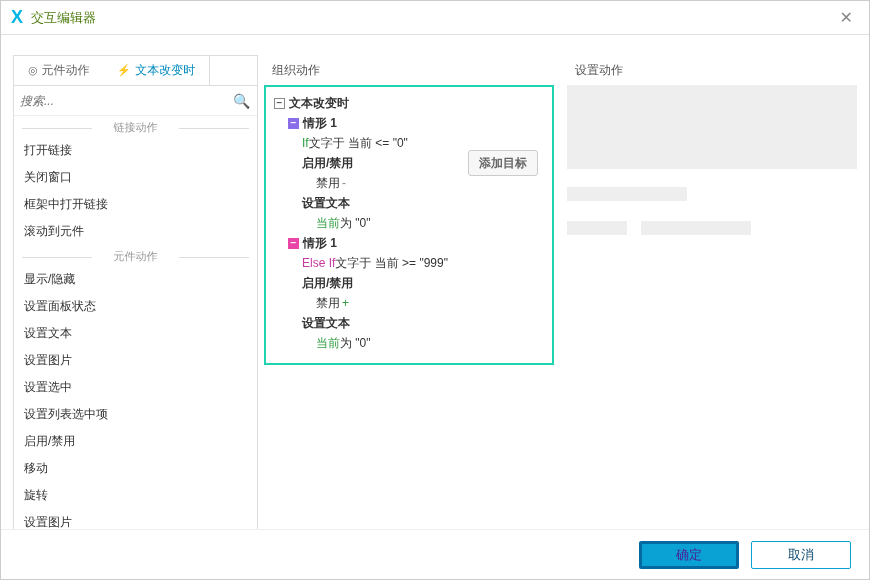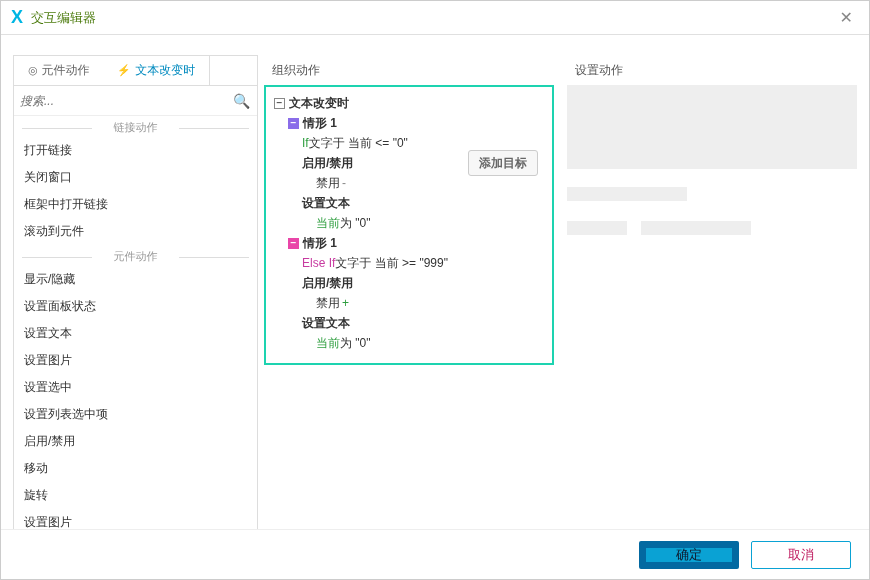--- a/index.html
+++ b/index.html
@@ -56,22 +56,22 @@
 
 .right-placeholders .ph { background: #eee; }
 .ph-big { height: 84px; margin-bottom: 18px; }
 .ph-row { display: flex; gap: 14px; margin-bottom: 20px; }
 .ph-a { width: 120px; height: 14px; }
 .ph-b { width: 60px; height: 14px; }
 .ph-c { width: 110px; height: 14px; }
 
 .footer { height: 50px; display: flex; align-items: center; justify-content: flex-end; gap: 12px; padding: 0 18px; border-top: 1px solid #eee; }
 .btn { width: 100px; height: 28px; border-radius: 2px; font-size: 13px; cursor: pointer; display: inline-flex; align-items: center; justify-content: center; }
-.btn-primary { background: #0aa2d4; color: #0f172a; border: 7px solid #0369a1; }
-.btn-secondary { background: #fff; color: #be185d; border: 1px solid #0aa2d4; }
+.btn-primary { background: #0aa2d4; color: #4c1d95; border: 3px solid #0369a1; }
+.btn-secondary { background: #fff; color: #0c4a6e; border: 1px solid #0aa2d4; }
 </style>
 </head>
 <body>
 
 <div class="titlebar">
   <span class="logo">X</span>
   <span class="title">交互编辑器</span>
   <span class="spacer"></span>
   <span class="close">✕</span>
 </div>

